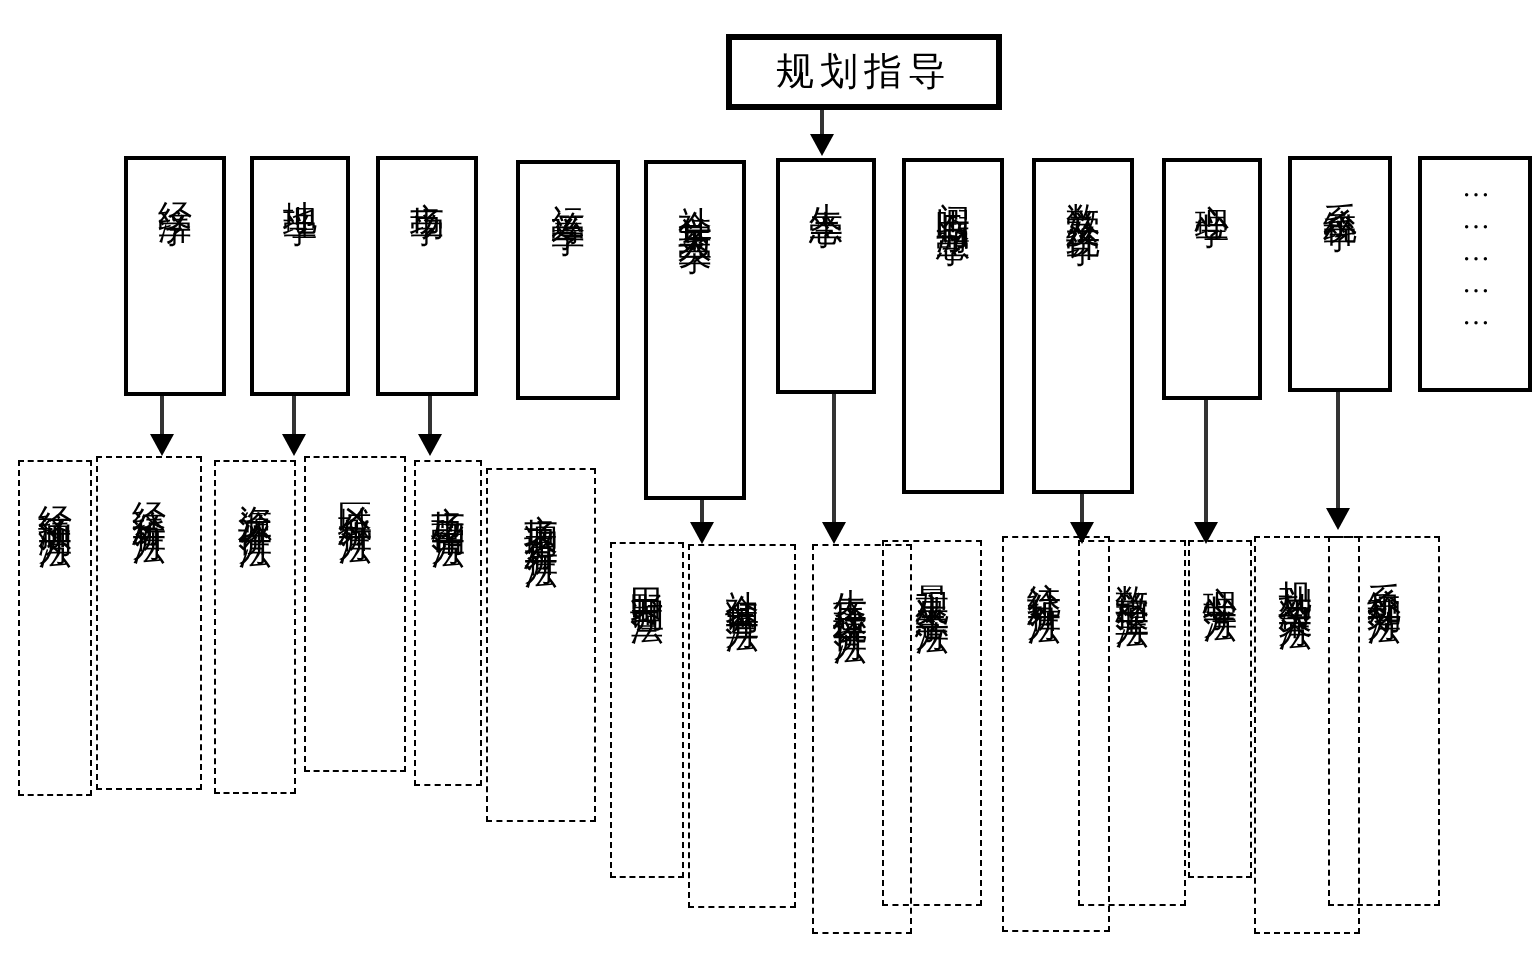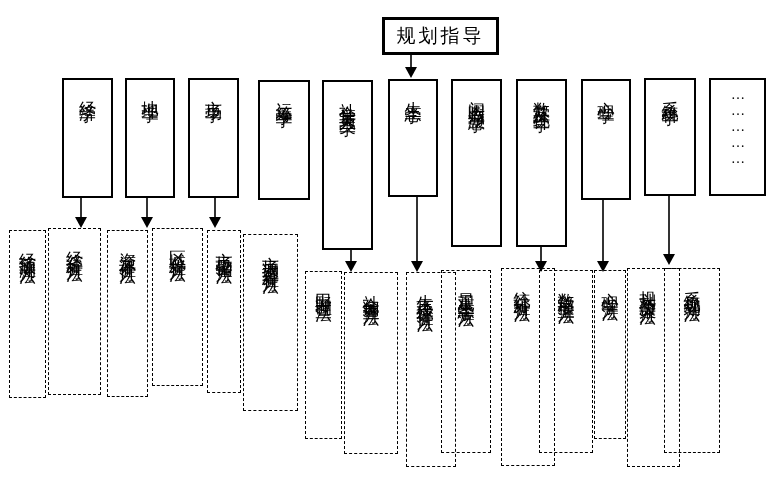--- a/index.html
+++ b/index.html
@@ -42,21 +42,21 @@
     width:0; height:0;
     border-left:6.5px solid transparent; border-right:6.5px solid transparent;
     border-top:11px solid #000;
   }
 </style>
 </head>
 <body>
 
 <div id="canvas">
 
-  <div class="title-box" style="left:382px;top:17px;width:117px;height:38px">
+  <div class="title-box" style="left:363px;top:17px;width:138px;height:38px">
     <span>规划指导</span>
   </div>
 
   <div class="arrow" style="left:404px;top:55px;height:23px">
       <div class="arrow-line"></div>
       <div class="arrow-head"></div>
     </div>
   <div class="arrow" style="left:74px;top:198px;height:30px">
       <div class="arrow-line"></div>
       <div class="arrow-head"></div>

